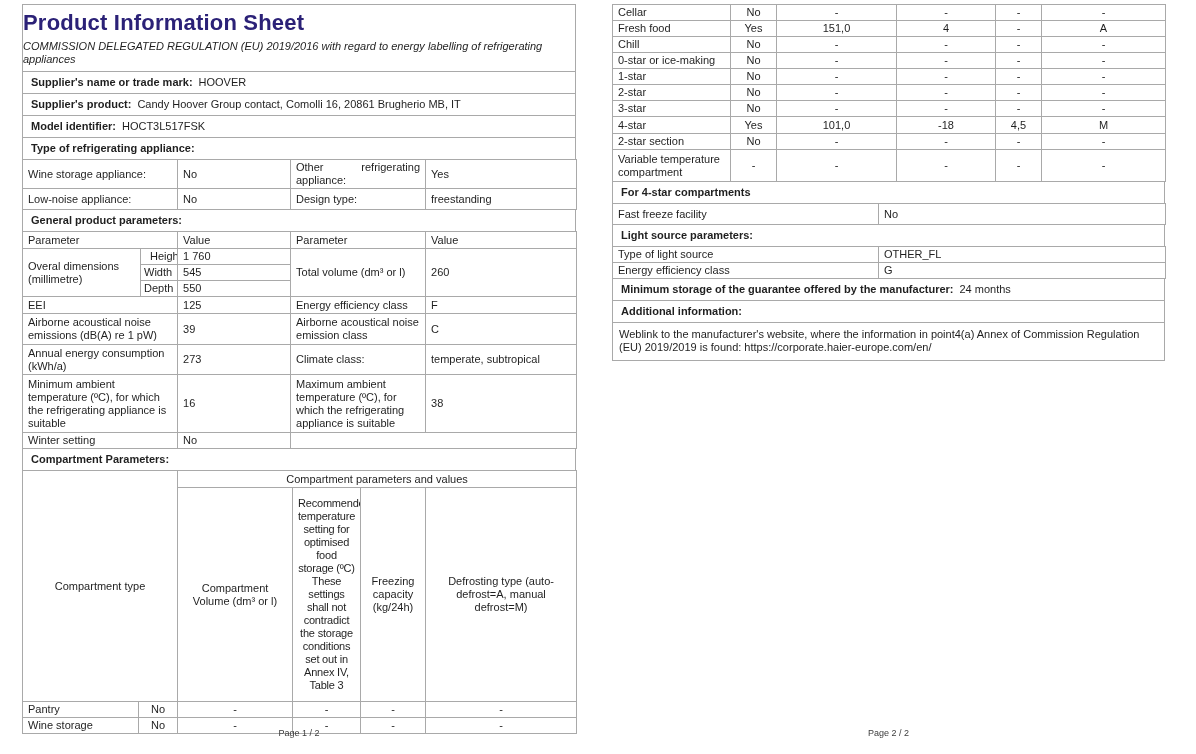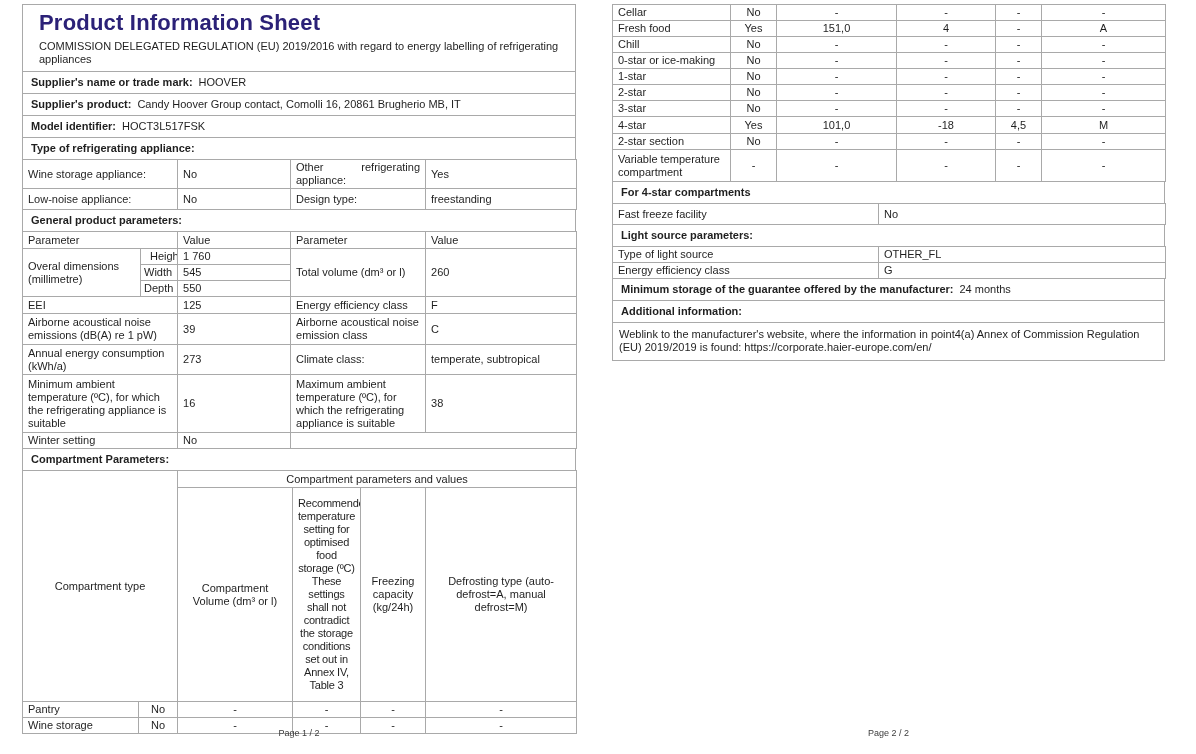--- a/index.html
+++ b/index.html
@@ -11,23 +11,23 @@
     position: relative;
     overflow: hidden;
   }
   .page { position: absolute; background: #fff; }
   #page1 { left: 22px; top: 4px; width: 554px; }
   #page2 { left: 612px; top: 4px; width: 553px; }
 
   .blk { border: 1px solid #a9a9a9; margin-top: -1px; background: #fff; }
   .blk:first-child { margin-top: 0; }
 
-  .title-block { padding: 4px 8px 5px 16px; }
+  .title-block { padding: 4px 8px 5px 0; }
   .doc-title { font-size: 22px; font-weight: bold; color: #2b2177; line-height: 28px; letter-spacing: 0.2px; }
-  .doc-subtitle { font-size: 11px; line-height: 13px; margin-top: 3px; max-width: 525px; }
+  .doc-subtitle { font-size: 11px; line-height: 13px; margin-top: 3px; max-width: 525px; font-style: italic; }
 
   .row-line { padding: 4px 8px; font-size: 11px; line-height: 13px; }
   .row-line b { margin-right: 6px; }
   .section-row { padding: 4px 8px; font-size: 11px; line-height: 13px; font-weight: bold; }
 
   table.tbl { border-collapse: collapse; table-layout: fixed; margin-top: -1px; width: 100%; }
   table.tbl td {
     border: 1px solid #a9a9a9;
     font-size: 11px;
     line-height: 13px;

